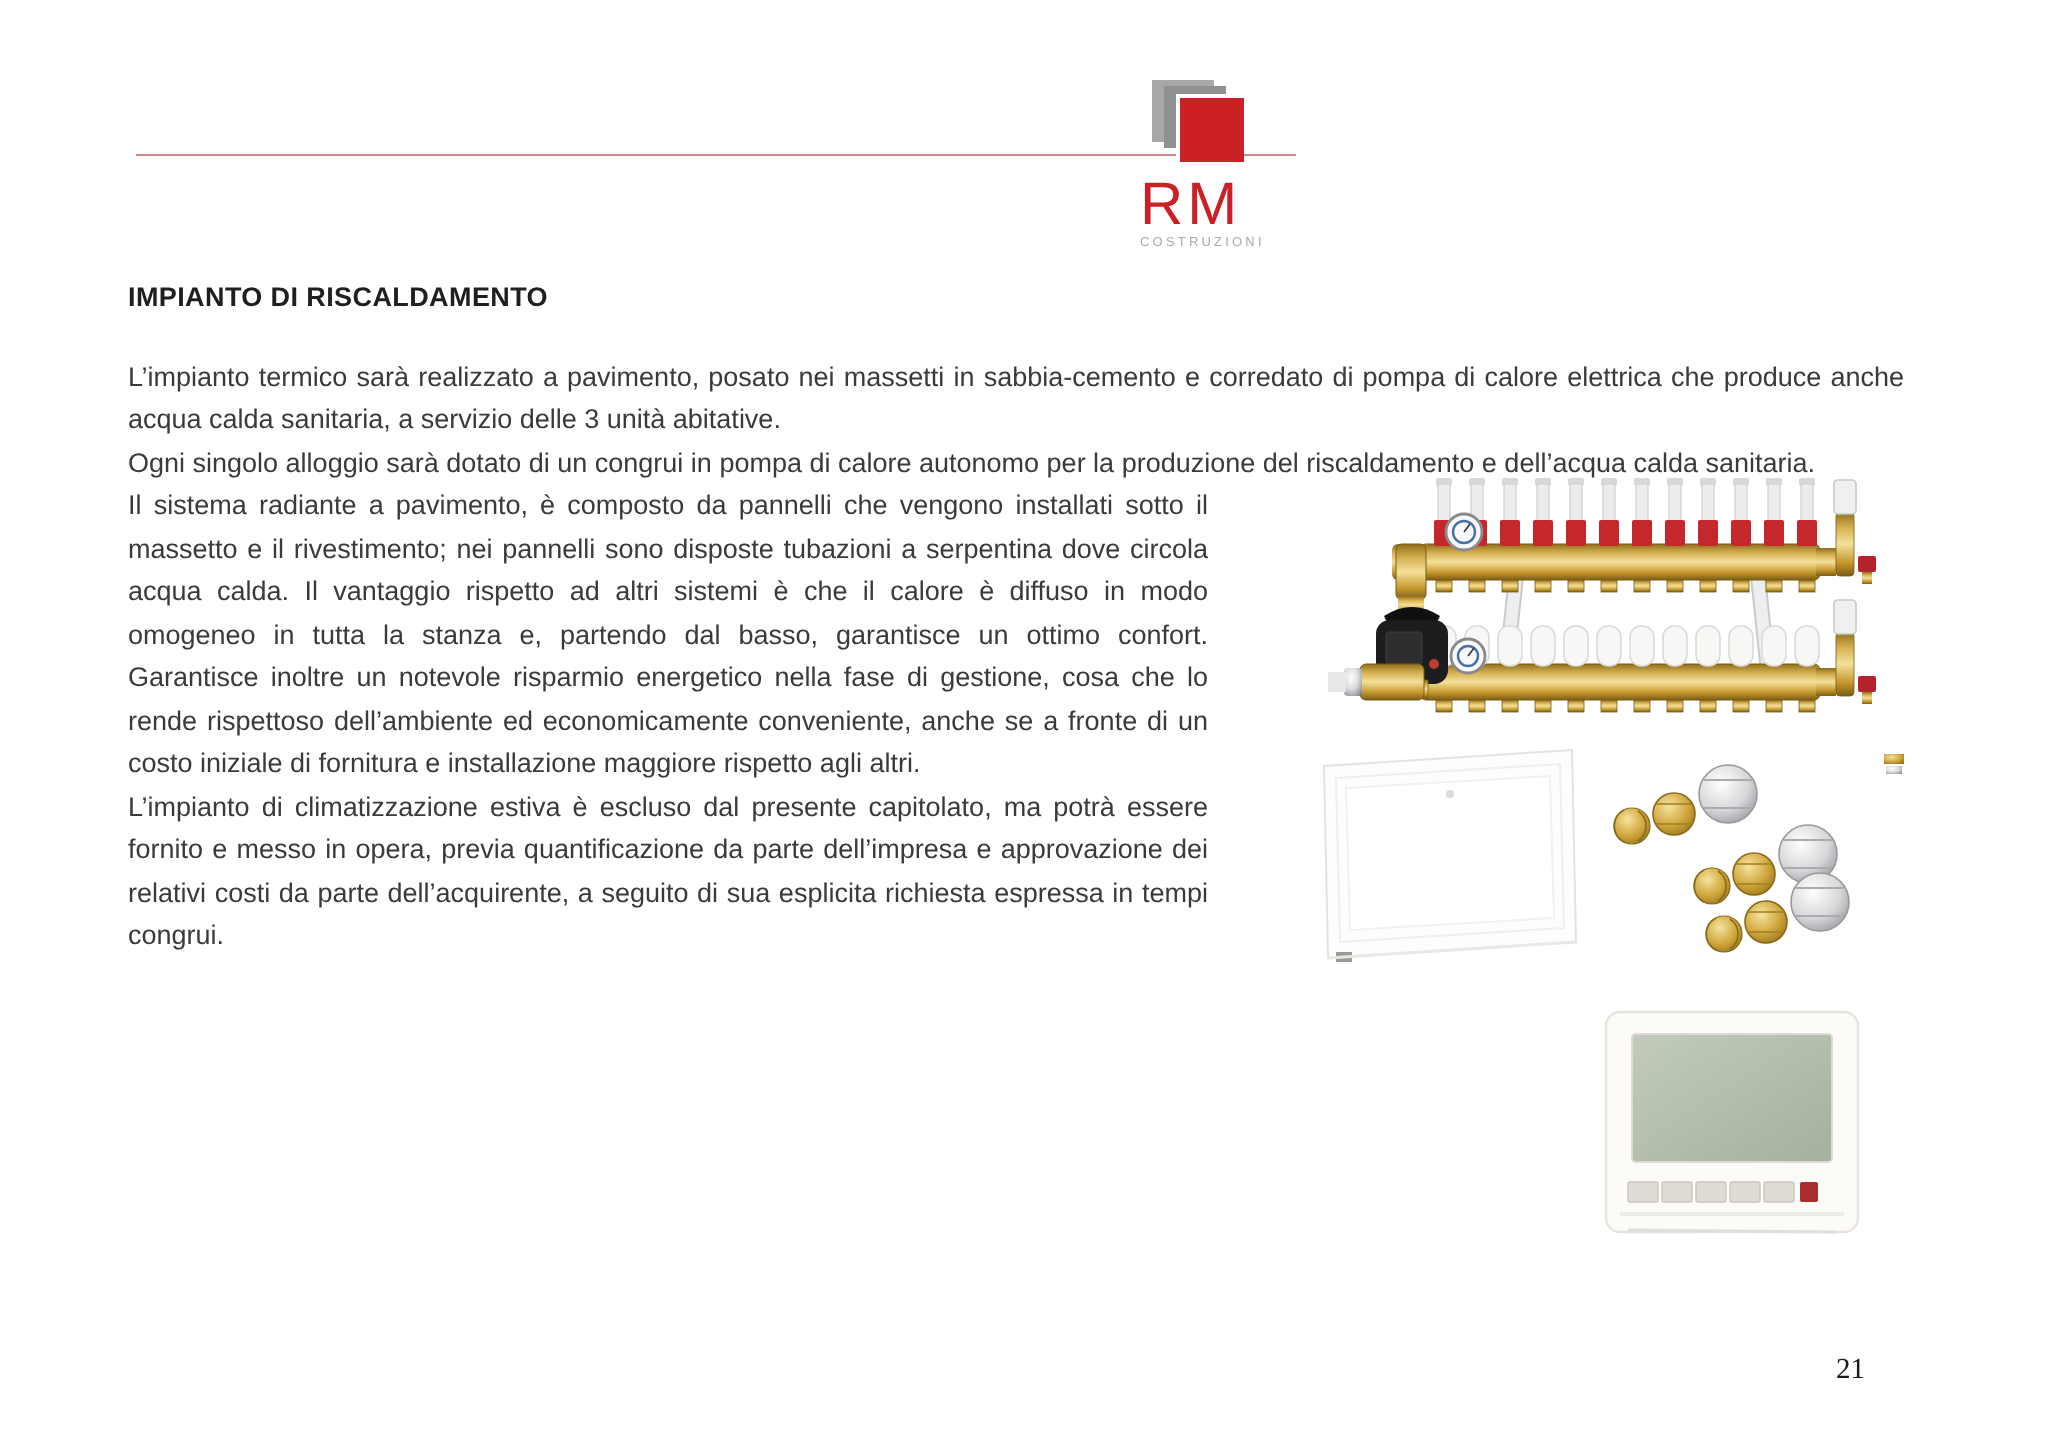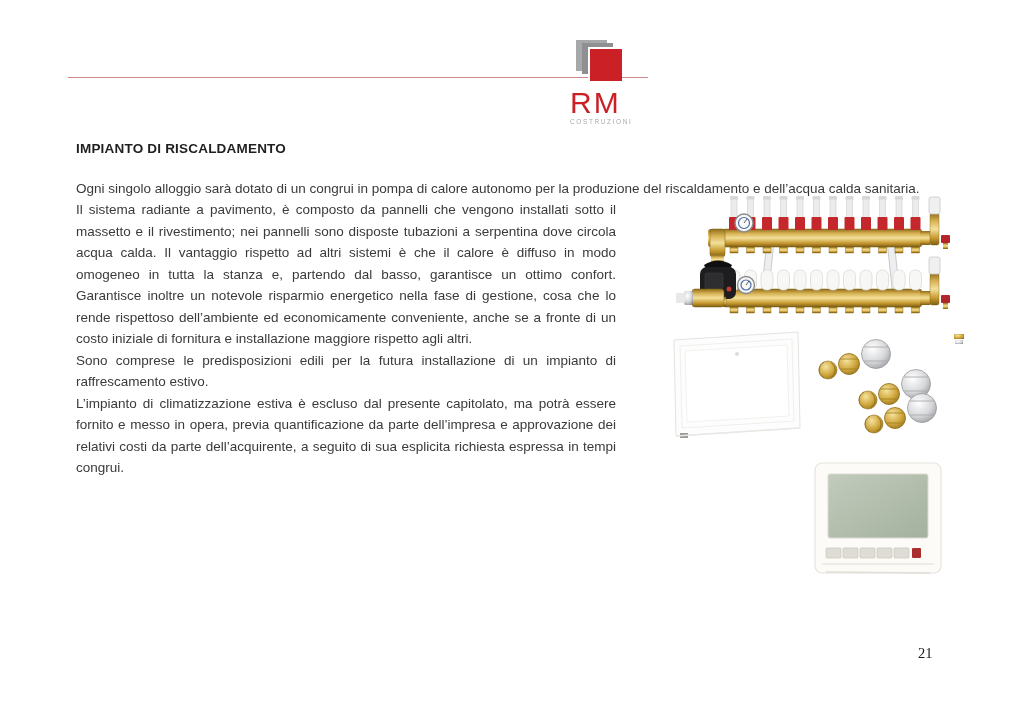--- a/index.html
+++ b/index.html
@@ -25,21 +25,21 @@
   .logo-squares { display: block; margin-left: 2px; }
   .logo-name {
     font-size: 30px; line-height: 26px; font-weight: 400;
     color: #cb2026; letter-spacing: 2px; margin-top: 2px;
   }
   .logo-sub {
     font-size: 6.5px; color: #a9a9ab; letter-spacing: 1.6px; margin-top: 2px;
   }
   
   .content {
-    position: absolute; left: 76px; top: 138px; width: 888px;
+    position: absolute; left: 64px; top: 138px; width: 888px;
     font-size: 13.5px; line-height: 21.5px;
   }
   .doc-heading {
     font-size: 13.5px; line-height: 21.5px; font-weight: bold;
     color: #1f1f1f; letter-spacing: 0.2px; margin-bottom: 18px;
   }
   .content p { text-align: justify; }
   .doc-list { list-style: none; margin-left: 22px; }
   .doc-list li { position: relative; padding-left: 27px; }
   .doc-list li::before { content: "-"; position: absolute; left: 4px; }
@@ -48,21 +48,21 @@
     float: right; width: 340px;
     margin: -10px 0 0 8px;
   }
   .manifold-wrap { margin-left: 34px; }
   .cabinet-row { display: flex; align-items: flex-start; margin-top: -6px; }
   .cabinet-wrap { margin-left: 44px; }
   .fittings-wrap { margin-left: 8px; margin-top: 6px; }
   .thermostat-wrap { margin: 12px 0 0 184px; }
   
   .page-number {
-    position: absolute; left: 918px; top: 645px;
+    position: absolute; left: 918px; top: 677px;
     font-family: "Liberation Serif", serif;
     font-size: 14.5px; color: #1a1a1a;
   }
 </style>
 </head>
 <body>
 
 <div class="page">
 
   <div class="header-rule"></div>
@@ -73,20 +73,21 @@
       <rect x="16" y="7" width="34" height="34" fill="#ffffff"></rect>
       <rect x="18" y="9" width="32" height="32" fill="#cb2026"></rect>
     </svg>
     <div class="logo-name">RM</div>
     <div class="logo-sub">COSTRUZIONI</div>
   </div>
 
   <div class="content">
     <div class="doc-heading">IMPIANTO DI RISCALDAMENTO</div>
 
+    <p>L’impianto termico sarà realizzato a pavimento, posato nei massetti in sabbia-cemento e corredato di pompa di calore elettrica che produce anche acqua calda sanitaria, a servizio delle 3 unità abitative.</p>
     <p>Ogni singolo alloggio sarà dotato di un congrui in pompa di calore autonomo per la produzione del riscaldamento e dell’acqua calda sanitaria.</p>
 
     <div class="media-float">
 
       <div class="manifold-wrap">
         <svg width="300" height="138" viewBox="0 0 300 138">
           <defs>
             <linearGradient id="brassV" x1="0" y1="0" x2="0" y2="1">
               <stop offset="0" stop-color="#8f6d1a"></stop>
                 <stop offset="0.25" stop-color="#d7b254"></stop>
@@ -243,18 +244,17 @@
             <rect x="86" y="90" width="15" height="10" rx="1" fill="#dedcd4" stroke="#c9c7bf" stroke-width="0.7"></rect>
             <rect x="104" y="90" width="9" height="10" rx="1" fill="#ab2f2f"></rect>
           </g>
           <line x1="14" y1="106" x2="126" y2="106" stroke="#eeece6" stroke-width="2"></line>
           <line x1="18" y1="114" x2="122" y2="115" stroke="#e0ded8" stroke-width="1.5"></line>
         </svg>
       </div>
     </div>
 
     <p>Il sistema radiante a pavimento, è composto da pannelli che vengono installati sotto il massetto e il rivestimento; nei pannelli sono disposte tubazioni a serpentina dove circola acqua calda. Il vantaggio rispetto ad altri sistemi è che il calore è diffuso in modo omogeneo in tutta la stanza e, partendo dal basso, garantisce un ottimo confort.  Garantisce inoltre un notevole risparmio energetico nella fase di gestione, cosa che lo rende rispettoso dell’ambiente ed economicamente conveniente, anche se a fronte di un costo iniziale di fornitura e installazione maggiore rispetto agli altri.</p>
-    <p>Sono comprese le predisposizioni edili per la futura installazione di un impianto di raffrescamento estivo.</p>
     <p>L’impianto di climatizzazione estiva è escluso dal presente capitolato, ma potrà essere fornito e messo in opera, previa quantificazione da parte dell’impresa e approvazione dei relativi costi da parte dell’acquirente, a seguito di sua esplicita richiesta espressa in tempi congrui.</p>
   </div>
 
   <div class="page-number">21</div>
 </div>
 
 </body></html>

